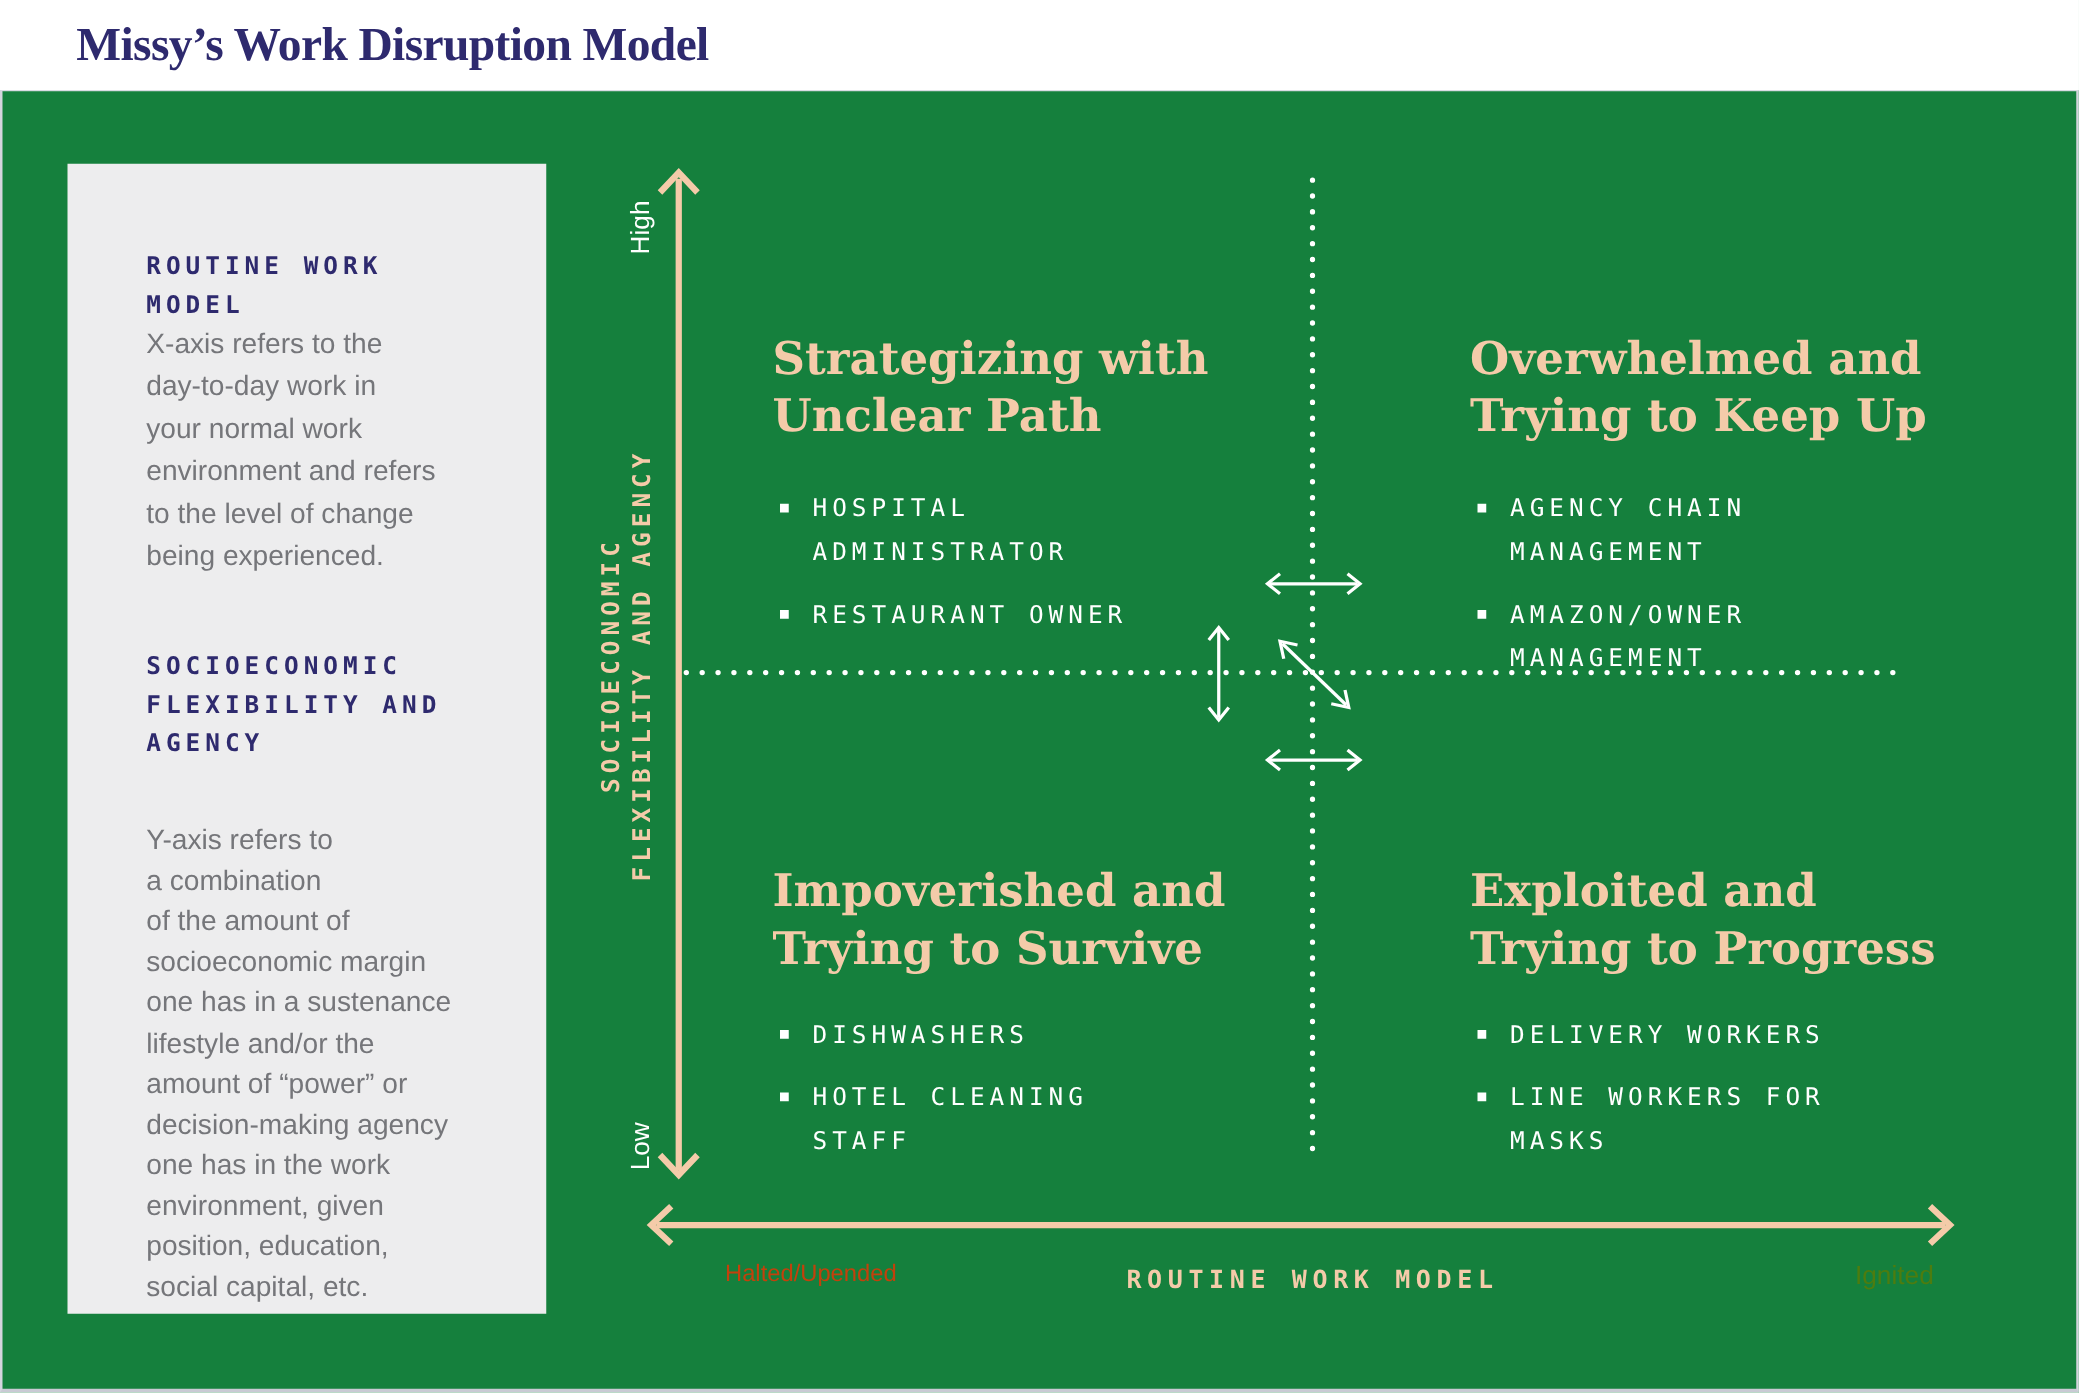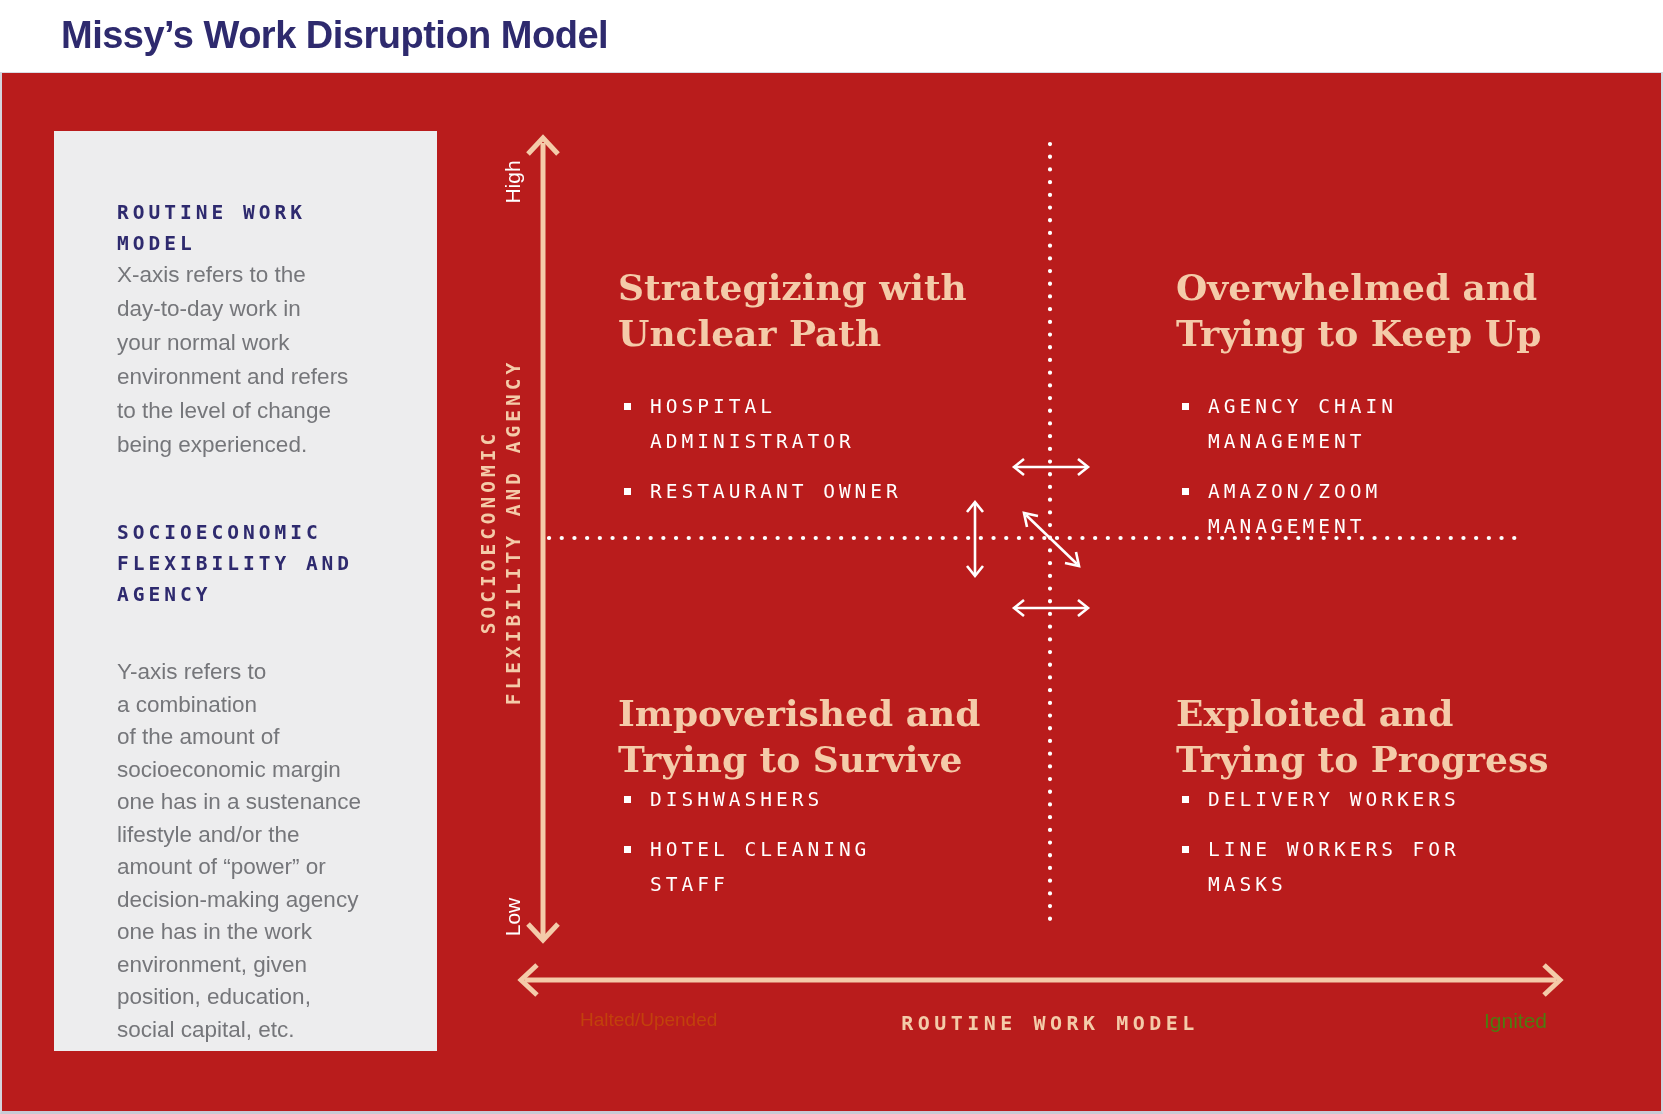--- a/index.html
+++ b/index.html
@@ -5,27 +5,27 @@
   * { margin:0; padding:0; box-sizing:border-box; }
   html,body { background:#ffffff; }
   .canvas {
     position:relative; width:1663px; height:1114px;
     background:#ffffff; overflow:hidden;
     font-family:"Liberation Sans", sans-serif;
   }
   
   .page-title {
     position:absolute; left:61px; top:14px;
-    font-family:Liberation Sans, sans-serif; font-weight:700;
+    font-family:Liberation Serif, serif; font-weight:700;
     font-size:38px; letter-spacing:-0.5px; color:#2e2a6e;
   }
   
   .panel {
     position:absolute; left:0; top:72px; width:1663px; height:1042px;
-    background:#b91c1c;
+    background:#15803d;
     border-left:2px solid #d4d5de; border-right:2px solid #d4d5de;
     border-bottom:3px solid #c9cad4; border-top:1px solid #dadbe3;
   }
   
   .sidebar {
     position:absolute; left:52px; top:58px; width:383px; height:920px;
     background:#ededee;
   }
   .sidebar h3 {
     position:absolute; left:63px;
@@ -58,21 +58,21 @@
   .quad { position:absolute; width:500px; }
   .q-tl { left:616px; top:191px; }
   .q-tr { left:1174px; top:191px; }
   .q-bl { left:616px; top:617px; }
   .q-br { left:1174px; top:617px; }
   .quad h2 {
     font-family:"DejaVu Serif", serif; font-weight:700;
     font-size:36px; line-height:46px; color:#f4cba9;
   }
   .q-top .items { margin-top:33px; }
-  .q-bot .items { }
+  .q-bot .items { margin-top:28px; }
   .item { display:flex; margin-bottom:15px; }
   .sq {
     flex:0 0 auto; width:7px; height:7px; background:#ffffff;
     margin:14px 0 0 6px;
   }
   .itxt {
     margin-left:19px;
     font-family:"DejaVu Sans Mono", monospace;
     font-size:19.5px; line-height:35px; letter-spacing:4px;
     color:#ffffff; white-space:pre-line;
@@ -147,21 +147,21 @@
         <span style="display:block">Trying to Keep Up</span>
       </h2>
       <div class="items">
         <div class="item">
           <span class="sq"></span>
           <span class="itxt">AGENCY CHAIN
 MANAGEMENT</span>
         </div>
         <div class="item">
           <span class="sq"></span>
-          <span class="itxt">AMAZON/ZOOM
+          <span class="itxt">AMAZON/OWNER
 MANAGEMENT</span>
         </div>
       </div>
     </div>
 
     <div class="quad q-bl q-bot">
       <h2>
         <span style="display:block">Impoverished and</span>
         <span style="display:block">Trying to Survive</span>
       </h2>

